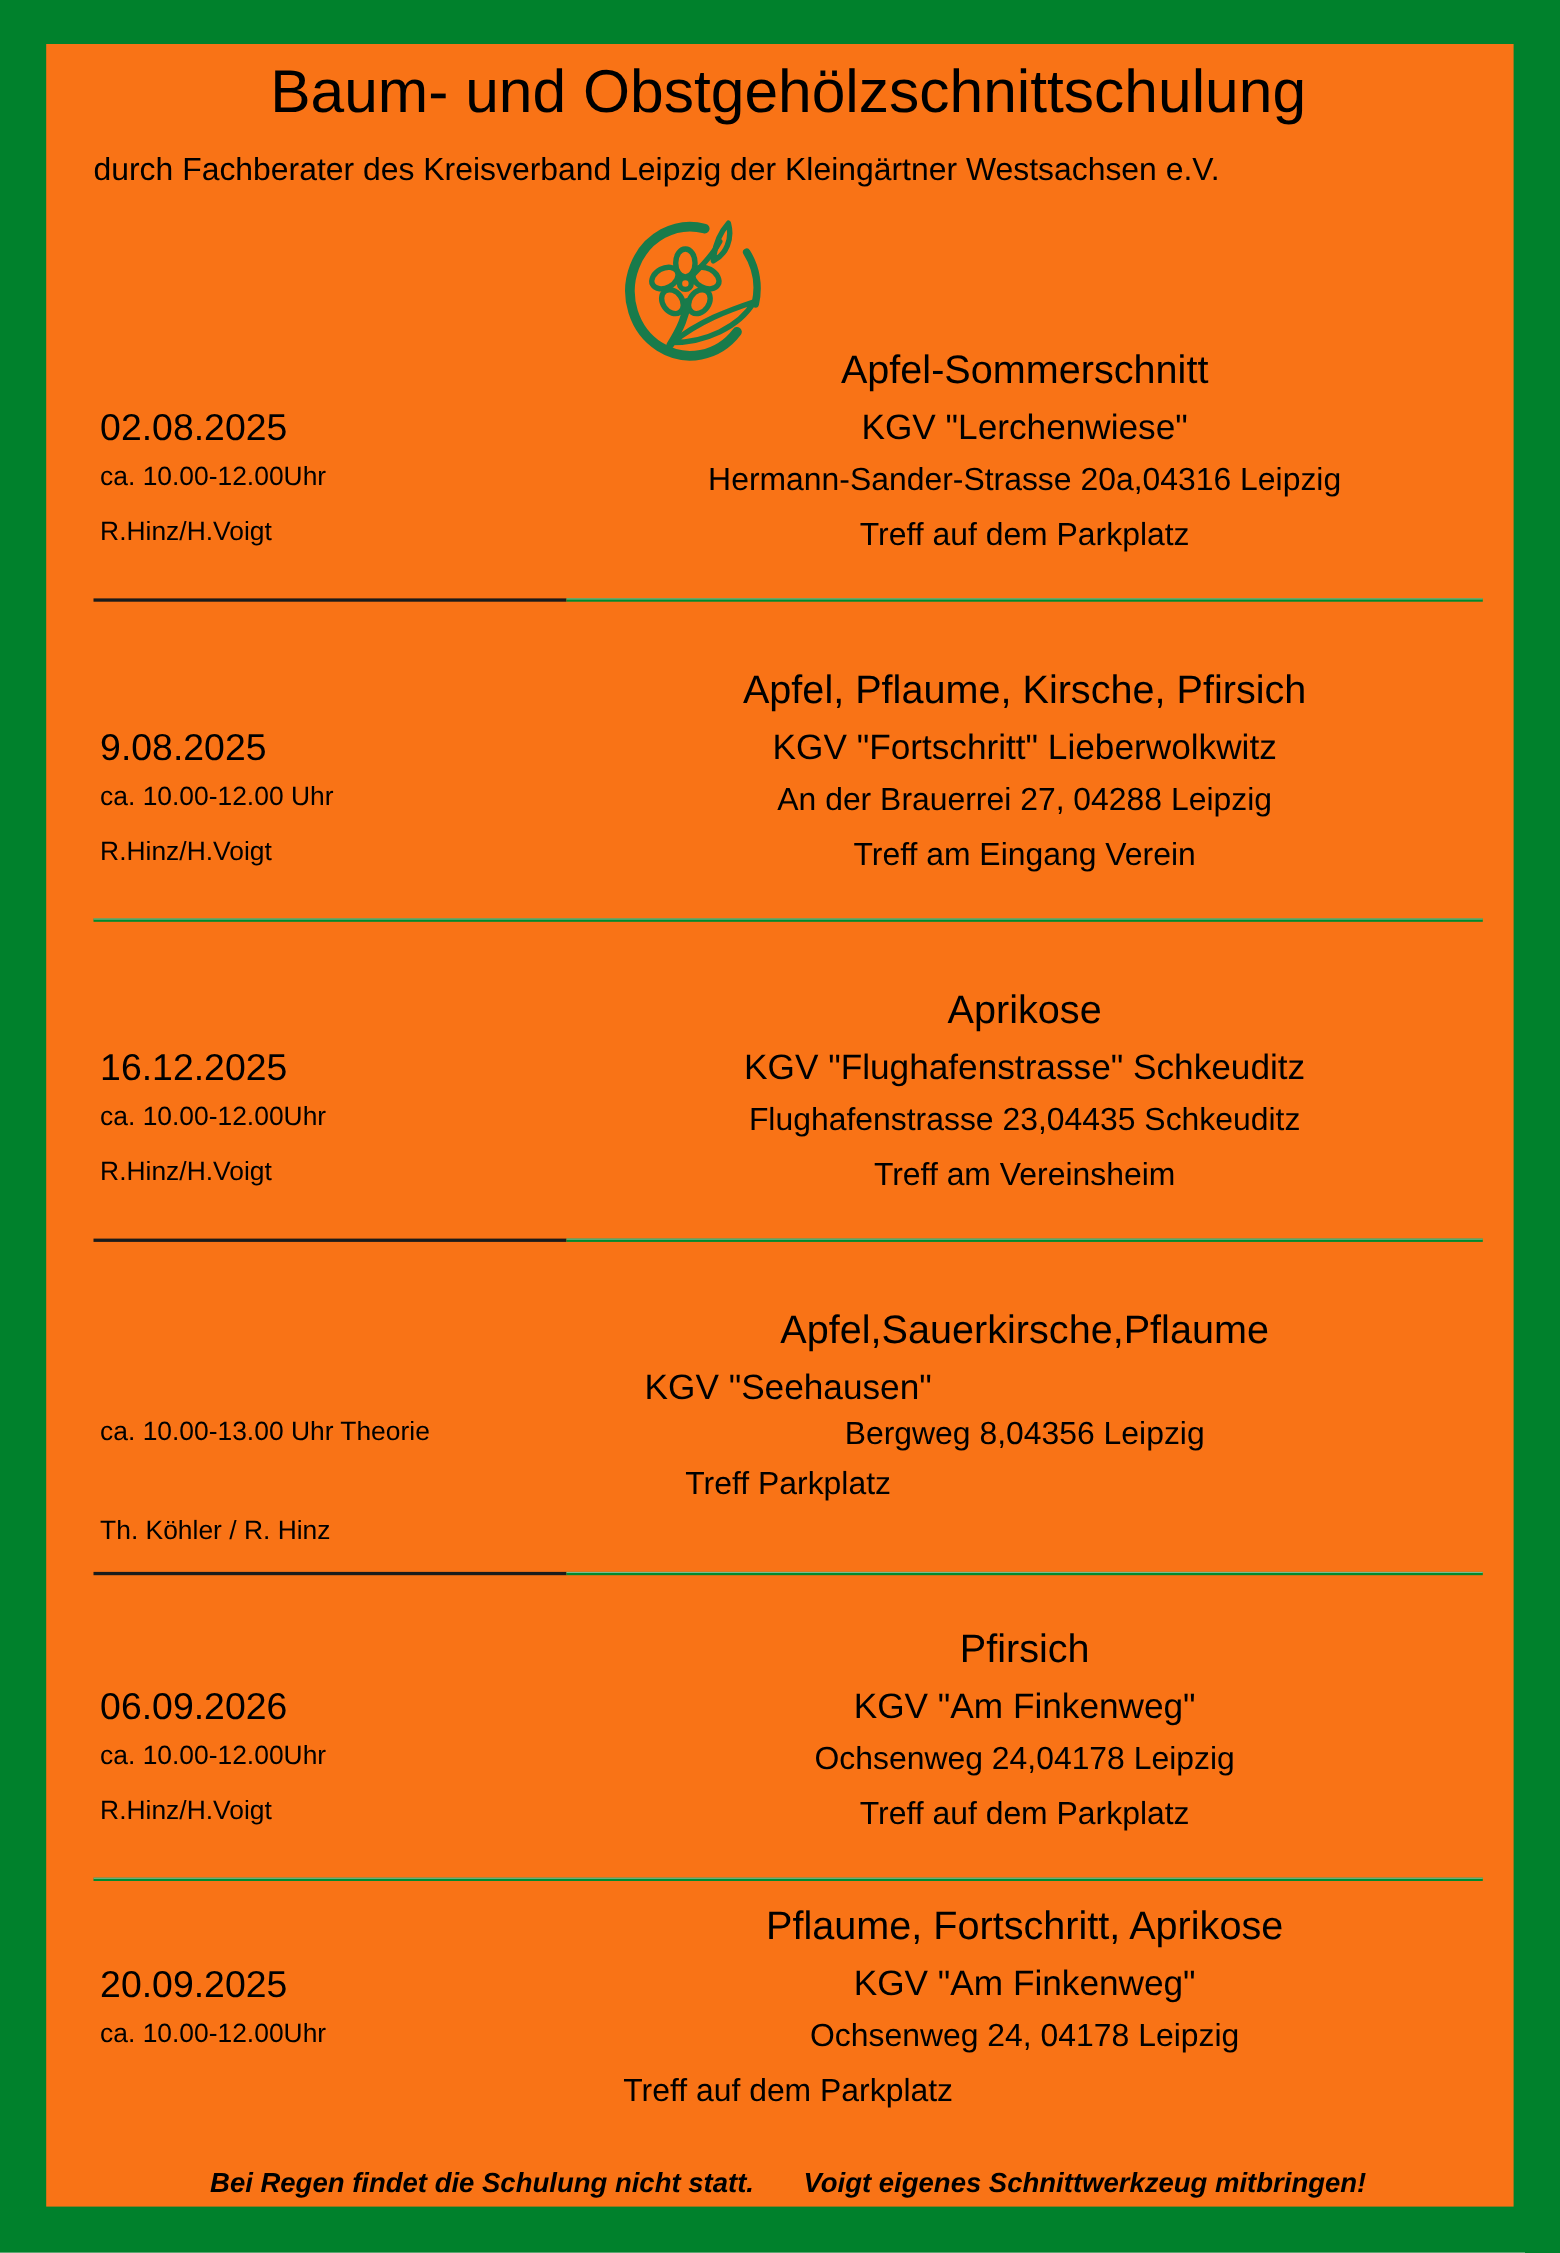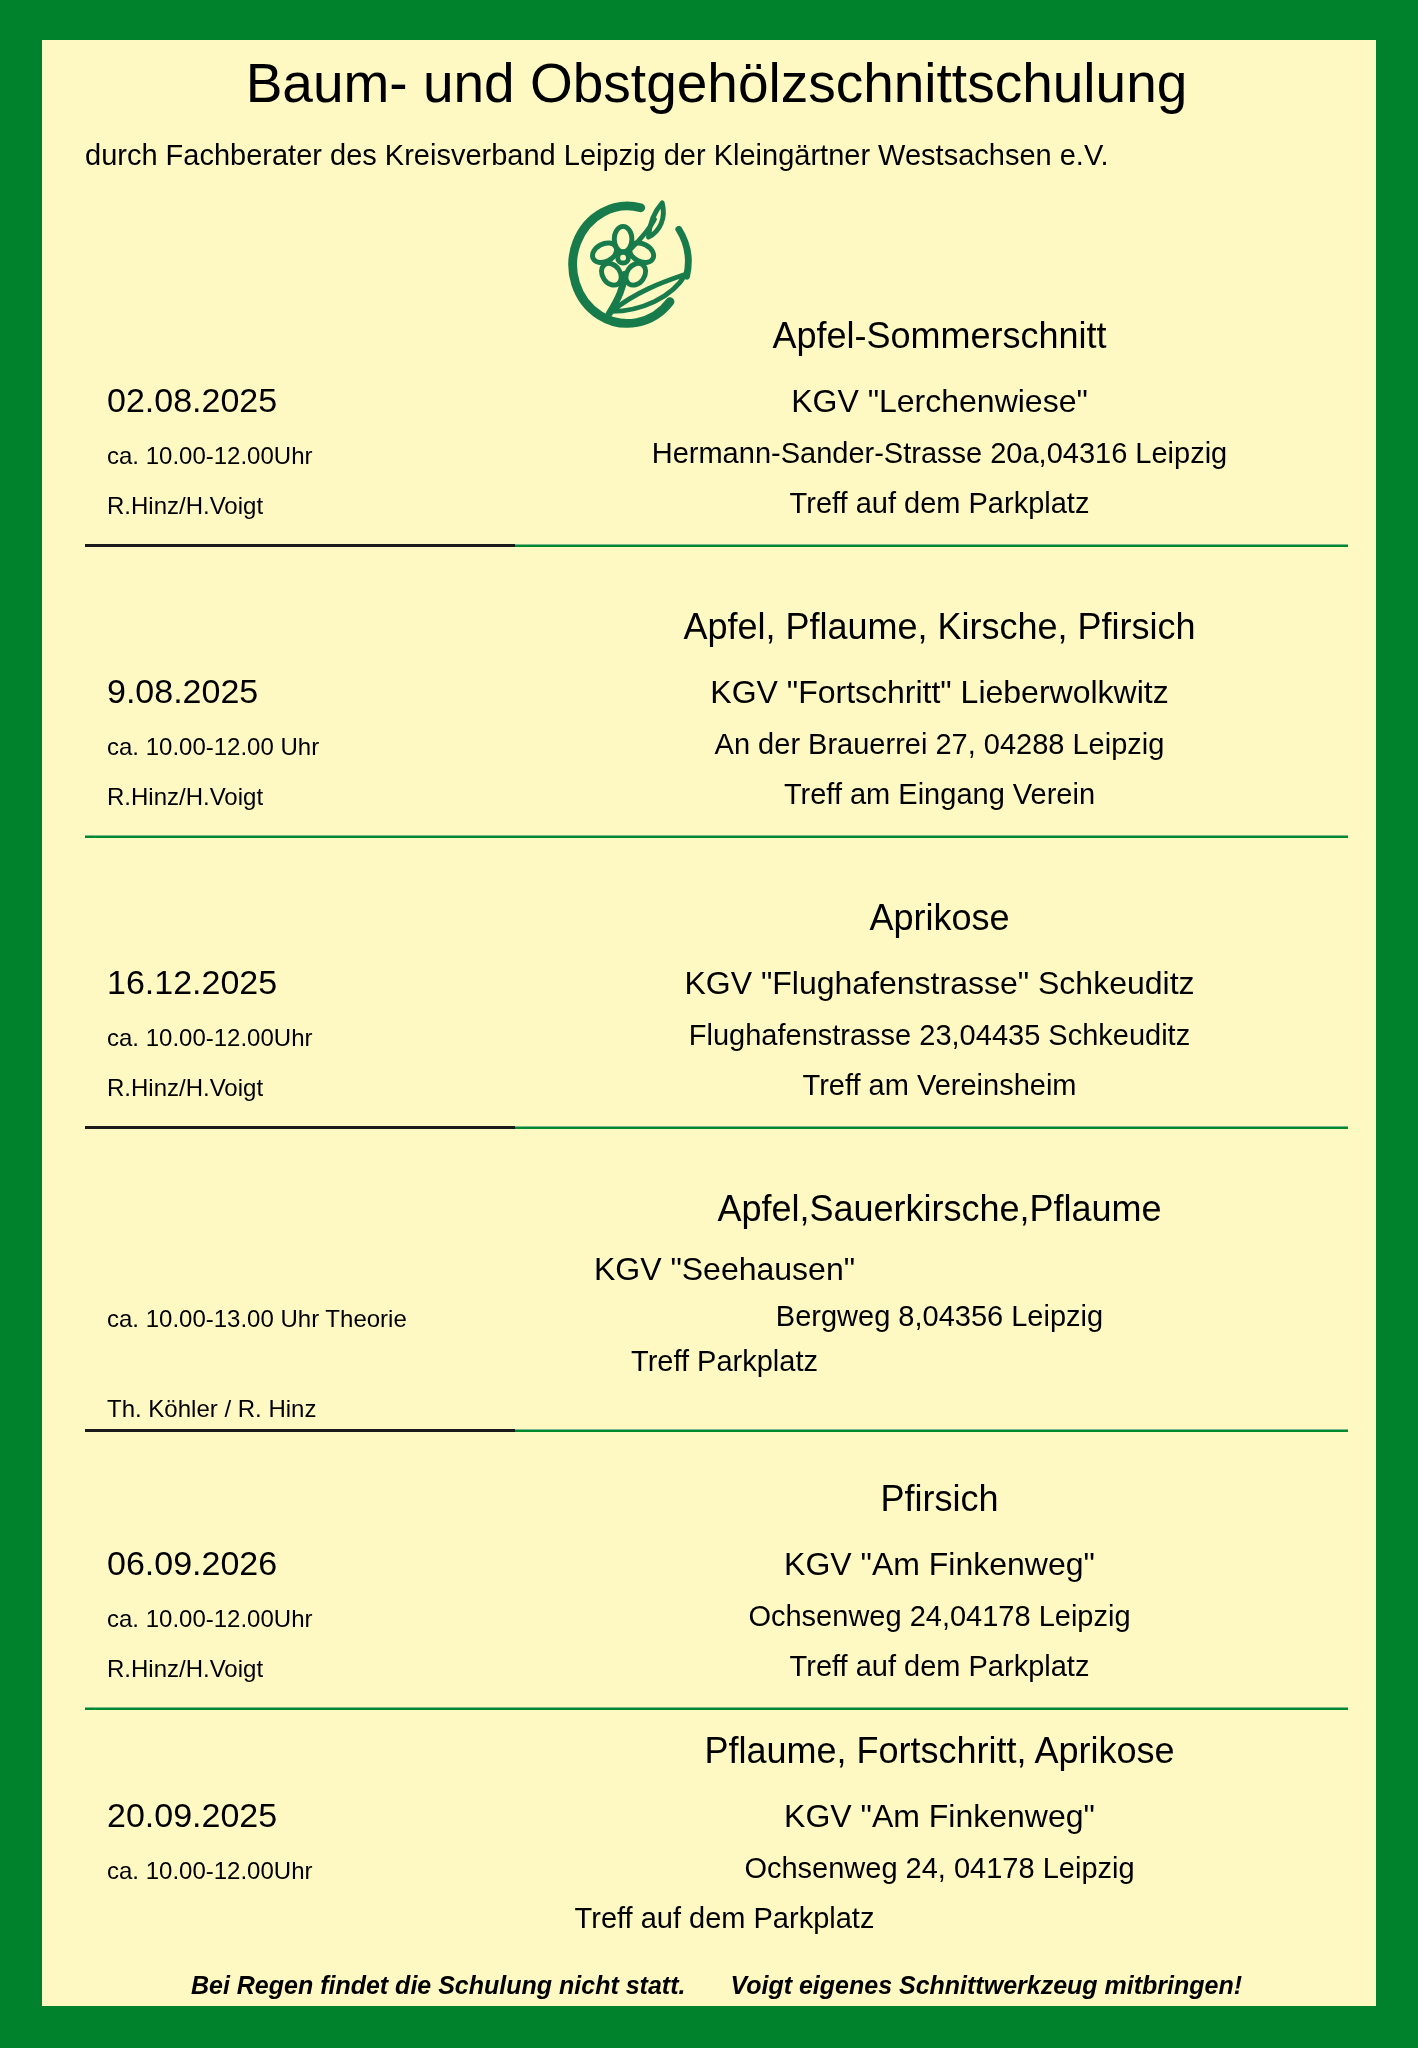--- a/index.html
+++ b/index.html
@@ -8,21 +8,21 @@
     width:1418px;height:2048px;
     background:#00812C;
     box-sizing:border-box;
     padding:40px 42px 42px 42px;
     font-family:"Liberation Sans", sans-serif;
     color:#000;
     overflow:hidden;
     margin:0 auto;
   }
   .sheet{
-    background:#fef9c3;
+    background:#f97316;
     width:100%;height:100%;
     box-sizing:border-box;
     padding:14px 28px 16px 43px;
     overflow:hidden;
   }
   .title{
     text-align:center;
     font-size:55px;
     line-height:58px;
     margin-top:0;
@@ -39,21 +39,21 @@
     height:132px;
     display:flex;
     justify-content:center;
   }
   .logo-wrap svg{transform:translateX(-91px);}
   .sections{margin-top:-16px;}
   .section{display:block;}
   .section + .section{margin-top:58px;}
   .section:nth-child(5){margin-top:45px;}
   .section:nth-child(6){margin-top:19px;}
-  .sec-row{display:flex;align-items:flex-end;margin-left:16px;}
+  .sec-row{display:flex;align-items:flex-start;}
   .head-row{height:44px;margin-bottom:12px;}
   .spacer{width:430px;flex:none;}
   .heading{
     flex:1;text-align:center;
     font-size:36px;line-height:44px;white-space:nowrap;
   }
   .l{
     width:430px;flex:none;
     font-size:24px;
     padding-left:6px;box-sizing:border-box;

